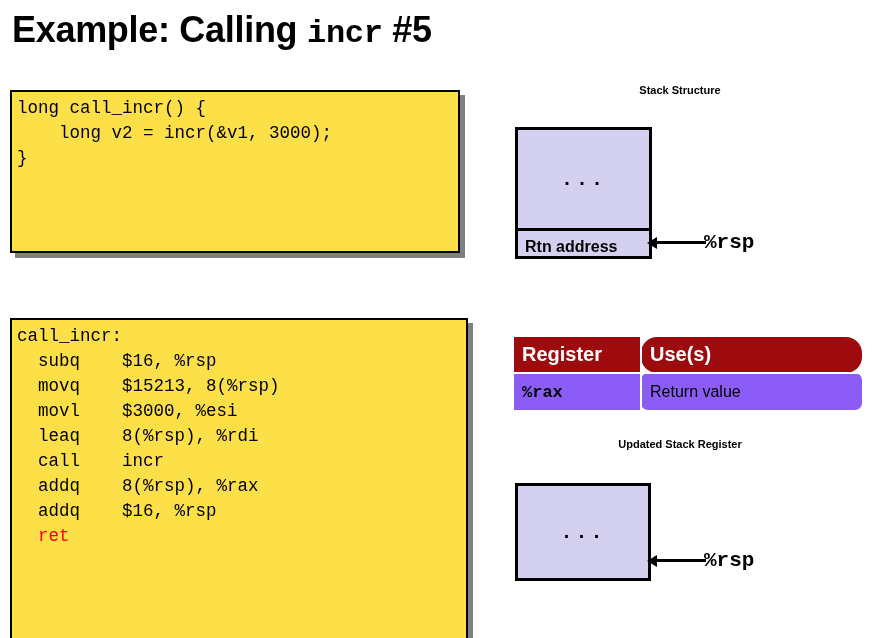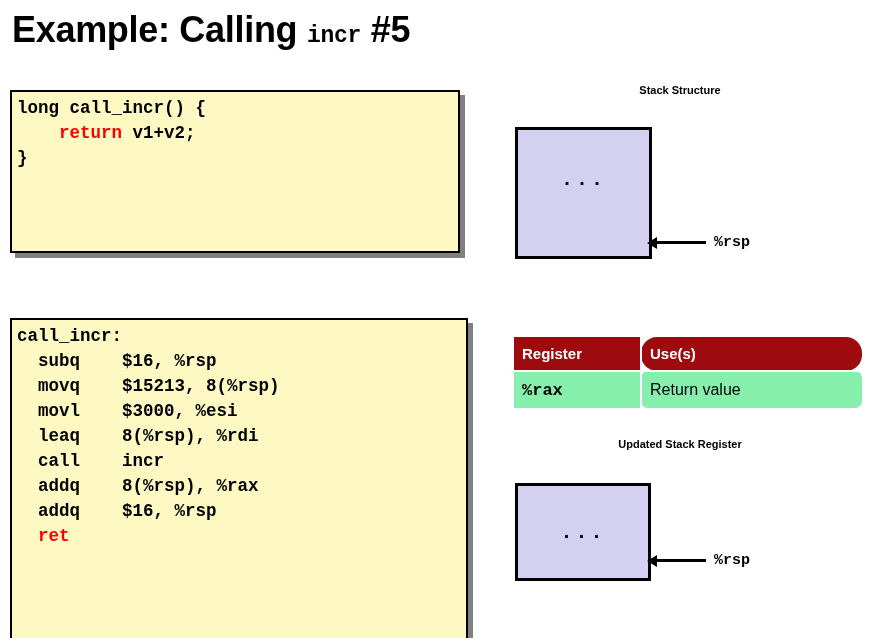--- a/index.html
+++ b/index.html
@@ -23,32 +23,32 @@
     top: 6px;
     font-size: 36px;
     font-weight: bold;
     letter-spacing: -0.3px;
     white-space: nowrap;
     line-height: 48px;
   }
   #slide-title .mono {
     font-family: "Liberation Mono", monospace;
     font-weight: bold;
-    font-size: 23px;
+    font-size: 32px;
   }
 
   
   .code-block {
     position: absolute;
-    background: #fef9c3;
+    background: #fde047;
     border: 2px solid #000000;
     box-shadow: 5px 5px 0 #808080;
     box-sizing: border-box;
     font-family: "Liberation Mono", monospace;
-    font-weight: bold;
+    font-weight: normal;
     font-size: 17.5px;
     line-height: 25px;
     white-space: pre;
     padding: 4px 0 0 5px;
     color: #000000;
     overflow: hidden;
   }
   .code-block .kw-red { color: #FF0000; }
 
   #c-code-block {
@@ -137,53 +137,53 @@
     left: -9px;
     top: -4.5px;
     width: 0;
     height: 0;
     border-top: 6px solid transparent;
     border-bottom: 6px solid transparent;
     border-right: 10px solid #000000;
   }
   .rsp-label {
     position: absolute;
-    left: 58px;
+    left: 48px;
     top: 0;
     font-family: "Liberation Mono", monospace;
     font-weight: bold;
-    font-size: 15px;
+    font-size: 21px;
     line-height: 22px;
     white-space: nowrap;
   }
   #rsp-annotation-1 { left: 656px; top: 232px; }
   #rsp-annotation-2 { left: 656px; top: 550px; }
 
   
   #register-table {
     position: absolute;
     left: 514px;
     top: 337px;
     width: 348px;
     border-collapse: collapse;
     table-layout: fixed;
   }
   #register-table th {
     background: #9E0B0F;
     color: #FFFFFF;
-    font-size: 15px;
+    font-size: 20px;
     font-weight: bold;
     text-align: left;
     padding: 6px 0 6px 8px;
     border-right: 2px solid #FFFFFF;
     height: 21px;
   }
   #register-table th:last-child { border-right: none; border-radius: 16px; }
   #register-table td {
-    background: #86efac;
+    background: #8b5cf6;
     font-size: 16px;
     padding: 6px 0 6px 8px;
     border-right: 2px solid #FFFFFF;
     border-top: 2px solid #FFFFFF;
     height: 24px;
     color: #000000;
   }
   #register-table td:last-child { border-right: none; border-radius: 7px; }
   #register-table td.reg-name {
     font-family: "Liberation Mono", monospace;
@@ -191,28 +191,29 @@
     font-size: 17px;
   }
   #register-table col.c1 { width: 127px; }
   #register-table col.c2 { width: 221px; }
 </style>
 </head>
 <body>
 
 <div id="slide-title"><span>Example: Calling </span><span class="mono">incr</span><span> #5</span></div>
 
-<div class="code-block" id="c-code-block"><span class="code-line">long call_incr() {</span><span class="code-line"><span>    </span><span class="kw-red">return</span><span> v1+v2;</span></span><span class="code-line">}</span></div>
+<div class="code-block" id="c-code-block"><span class="code-line">long call_incr() {</span><span class="code-line">    long v2 = incr(&amp;v1, 3000);</span><span class="code-line">}</span></div>
 
 <div class="code-block" id="asm-code-block"><span class="code-line">call_incr:</span><span class="code-line">  subq    $16, %rsp</span><span class="code-line">  movq    $15213, 8(%rsp)</span><span class="code-line">  movl    $3000, %esi</span><span class="code-line">  leaq    8(%rsp), %rdi</span><span class="code-line">  call    incr</span><span class="code-line">  addq    8(%rsp), %rax</span><span class="code-line">  addq    $16, %rsp</span><span class="code-line"><span>  </span><span class="kw-red">ret</span></span></div>
 
 <div class="diagram-title" id="stack-structure-title">Stack Structure</div>
 
 <div class="stack-box" id="stack-box-1">
   <div class="stack-cell dots">...</div>
+  <div class="stack-cell labelled">Rtn address</div>
 </div>
 
 <div class="rsp-annotation" id="rsp-annotation-1">
   <div class="rsp-arrow"></div>
   <div class="rsp-label">%rsp</div>
 </div>
 
 <table id="register-table">
   <colgroup>
       <col class="c1">

